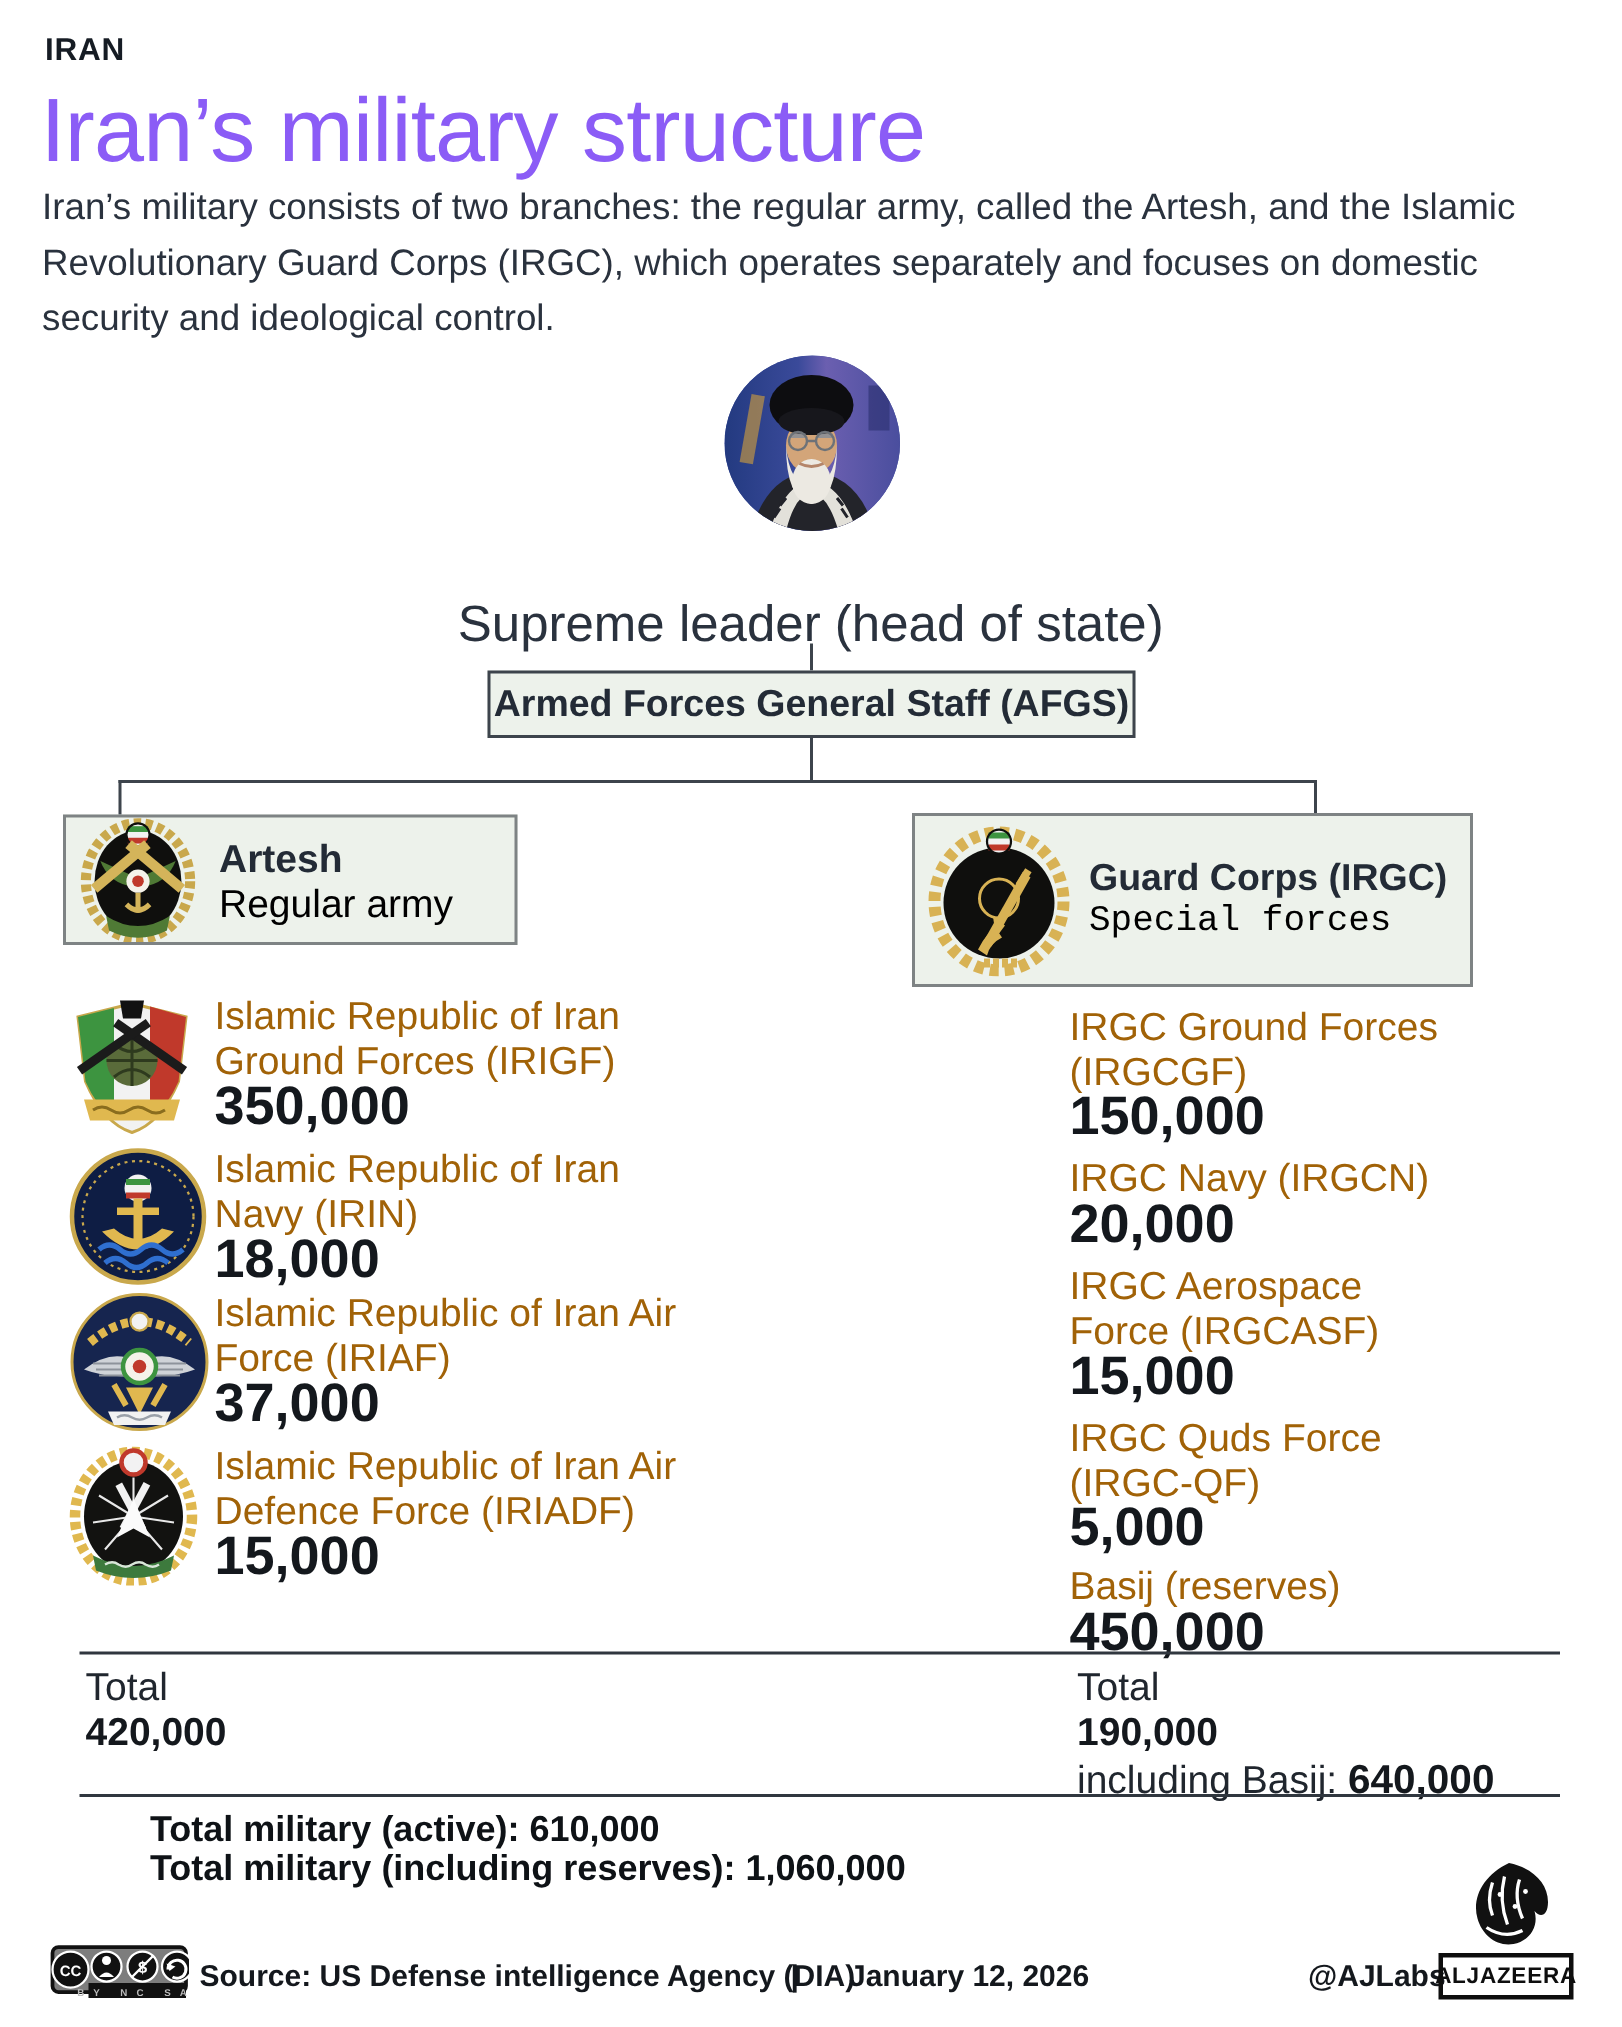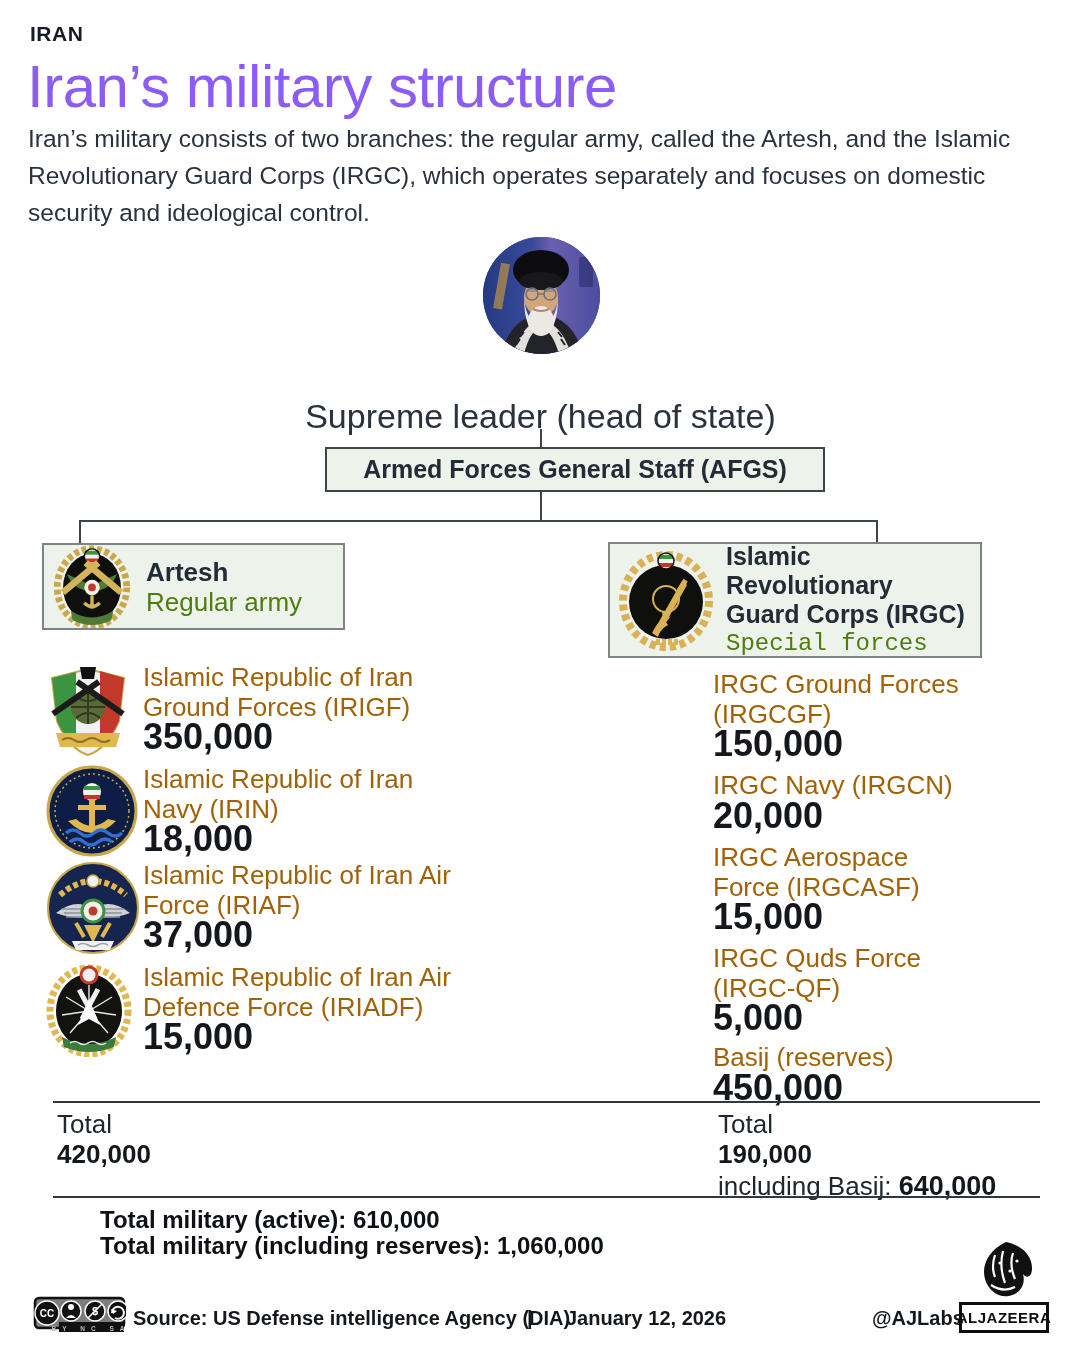--- a/index.html
+++ b/index.html
@@ -18,37 +18,37 @@
   
   .photo { left:483px; top:237px; width:117px; height:117px; border-radius:50%; overflow:hidden; background:#3a4a9a; }
   .leader-name { left:0; top:362px; width:1081px; text-align:center; font-size:31px; font-weight:bold; color:#1f2630; }
   .leader-role { left:0; top:397px; width:1081px; text-align:center; font-size:34px; color:#2a323e; }
 
   
   .cline { background:#3d444c; }
 
   
   .afgs {
-    left:325px; top:447px; width:500px; height:45px;
+    left:325px; top:447px; width:432px; height:45px;
     background:#EDF2EB; border:2px solid #3d444c;
     display:flex; align-items:center; justify-content:center;
     font-size:25px; font-weight:bold; color:#232b36;
   }
 
   
   .branch {
     background:#EDF2EB; border:2px solid #7e8384;
     display:flex; align-items:center;
   }
   .branch-artesh { left:42px; top:543px; width:303px; height:87px; }
   .branch-irgc   { left:608px; top:542px; width:374px; height:116px; }
   .branch .b-emblem { flex:0 0 auto; display:block; }
   .b-text { padding-left:12px; }
   .b-name { font-size:26px; font-weight:bold; line-height:30px; color:#232b36; }
-  .b-sub  { font-size:26px; line-height:30px; color:#4d7c0f; }
+  .b-sub  { font-size:26px; line-height:30px; color:#000000; }
   .branch-irgc .b-name { font-size:25px; line-height:29px; }
   .branch-irgc .b-sub  { font-size:24px; line-height:29px;font-family:Liberation Mono, monospace; }
 
   
   .unit { position:absolute; }
   .u-emblem { position:absolute; left:0; top:0; }
   .unit-left  { left:46px; width:560px; }
   .unit-left .u-text { margin-left:97px; }
   .unit-right { left:713px; width:330px; }
   .u-line  { font-size:26px; line-height:29.5px; color:#a16207; }
@@ -158,21 +158,20 @@
       <path d="M38 78 L64 32 L69 36 L43 82 Z" fill="#d8b254"></path>
       <rect x="58" y="34" width="12" height="5" fill="#d8b254" transform="rotate(-58 64 36)"></rect>
       <path d="M44 62 l8 6 -6 8 Z" fill="#d8b254"></path>
       <path d="M34 84 Q40 72 46 70 L50 76 Q42 80 40 88 Z" fill="#d8b254"></path>
       <rect x="38" y="90" width="4" height="6" fill="#d8b254"></rect>
       <rect x="44" y="90" width="4" height="6" fill="#d8b254"></rect>
       <rect x="50" y="90" width="4" height="6" fill="#d8b254"></rect>
       <rect x="56" y="90" width="4" height="6" fill="#d8b254"></rect>
     </svg>
     <div class="b-text">
-      <div class="b-name">Islamic Revolutionary</div>
       <div class="b-name">Guard Corps (IRGC)</div>
       <div class="b-sub">Special forces</div>
     </div>
   </div>
 
   <div class="unit unit-left" style="top:663px">
     <span class="u-emblem">
       <svg width="84" height="96" viewBox="0 0 84 96">
         <path d="M42 6 L78 15 L73 58 Q61 86 42 92 Q23 86 11 58 L6 15 Z" fill="#f2f2f2" stroke="#c9a84c" stroke-width="2"></path>
         <path d="M42 6 L6 15 L11 58 Q18 74 30 84 L30 9 Z" fill="#3d9440"></path>

